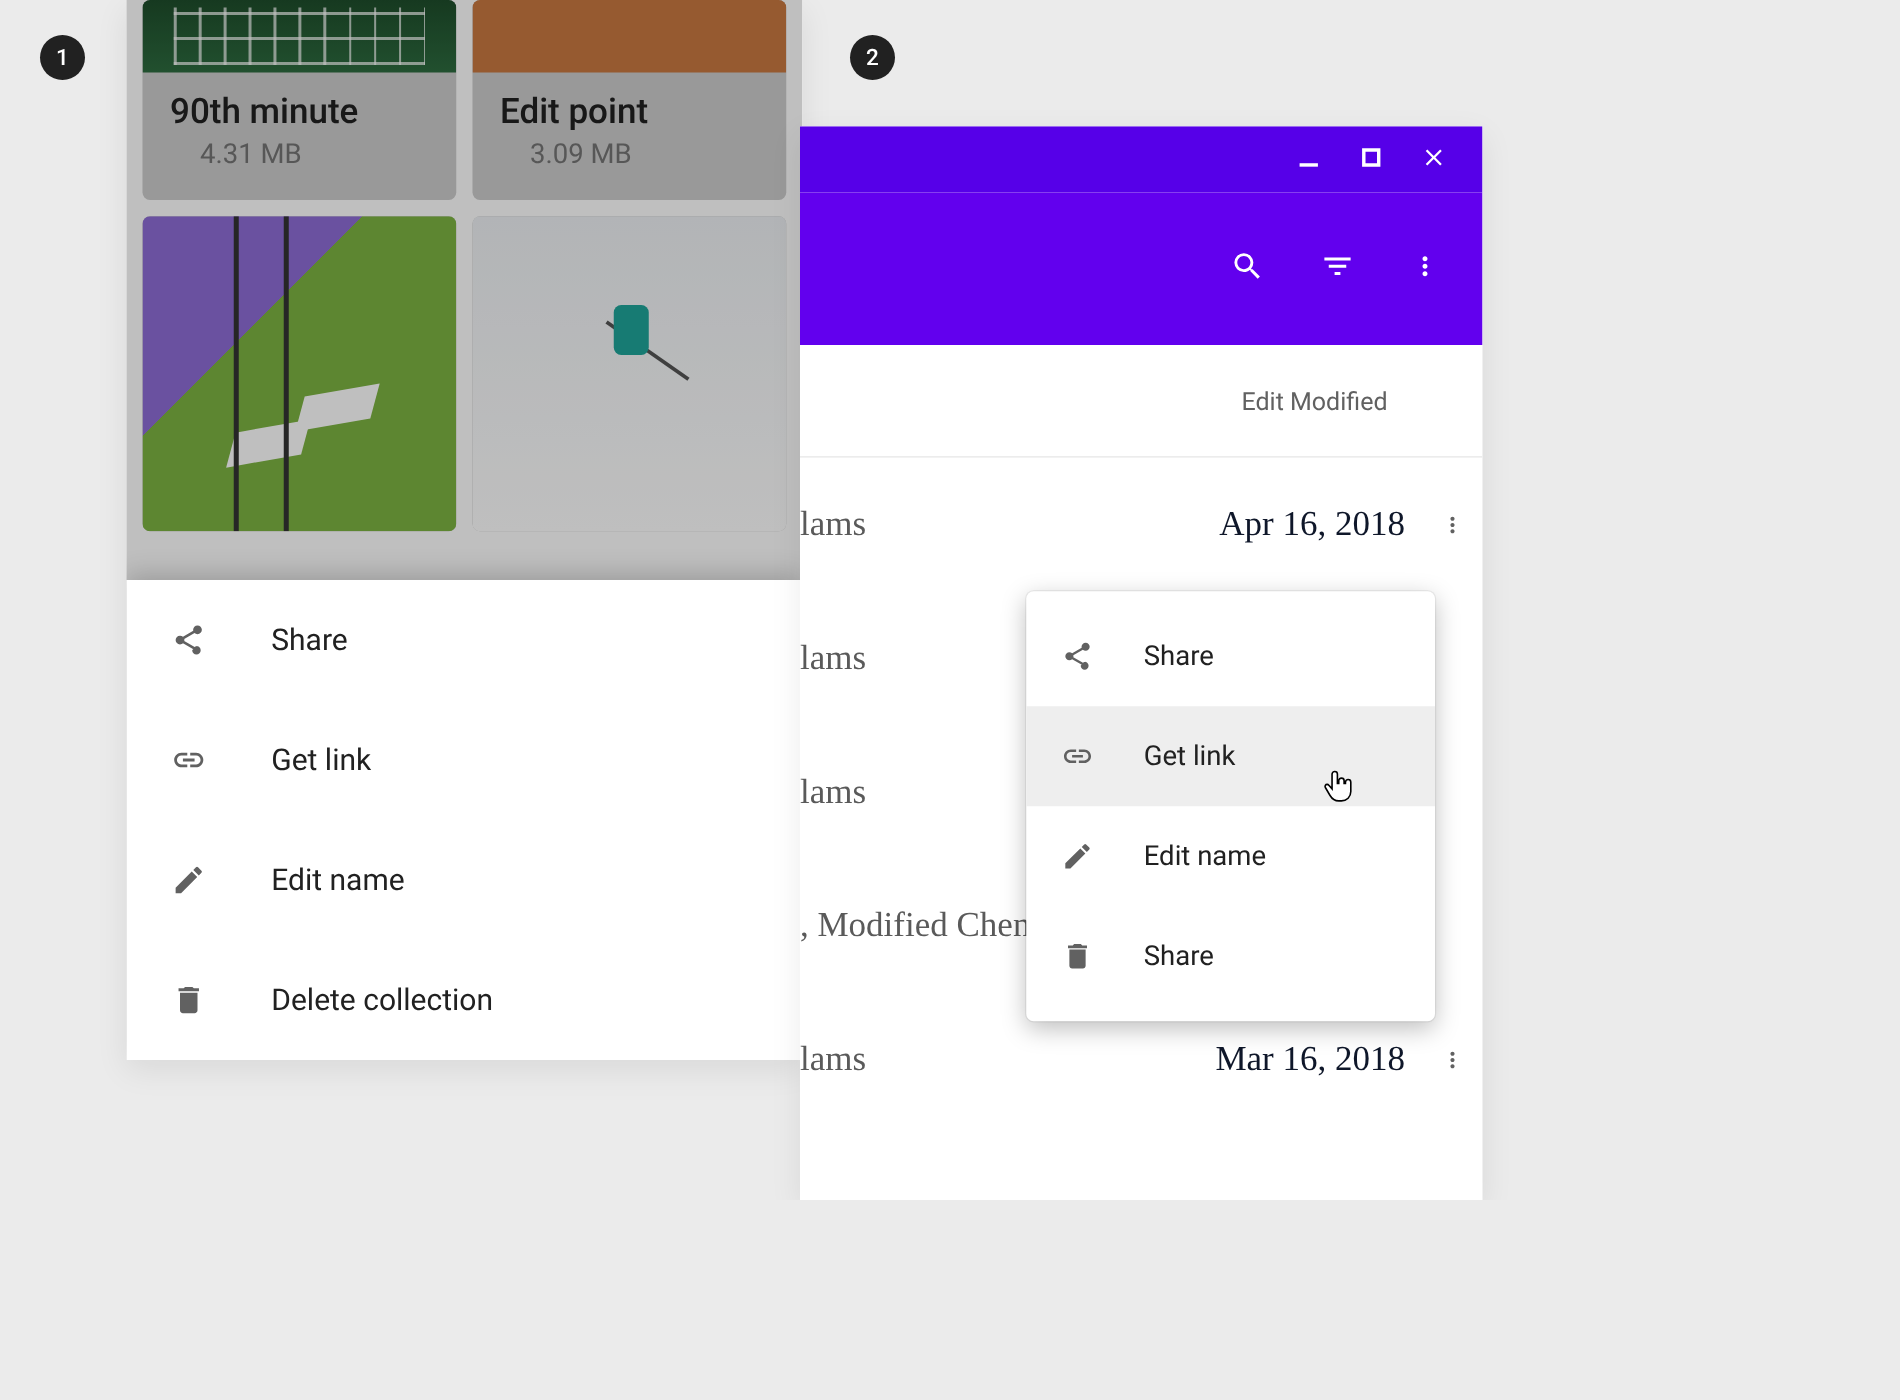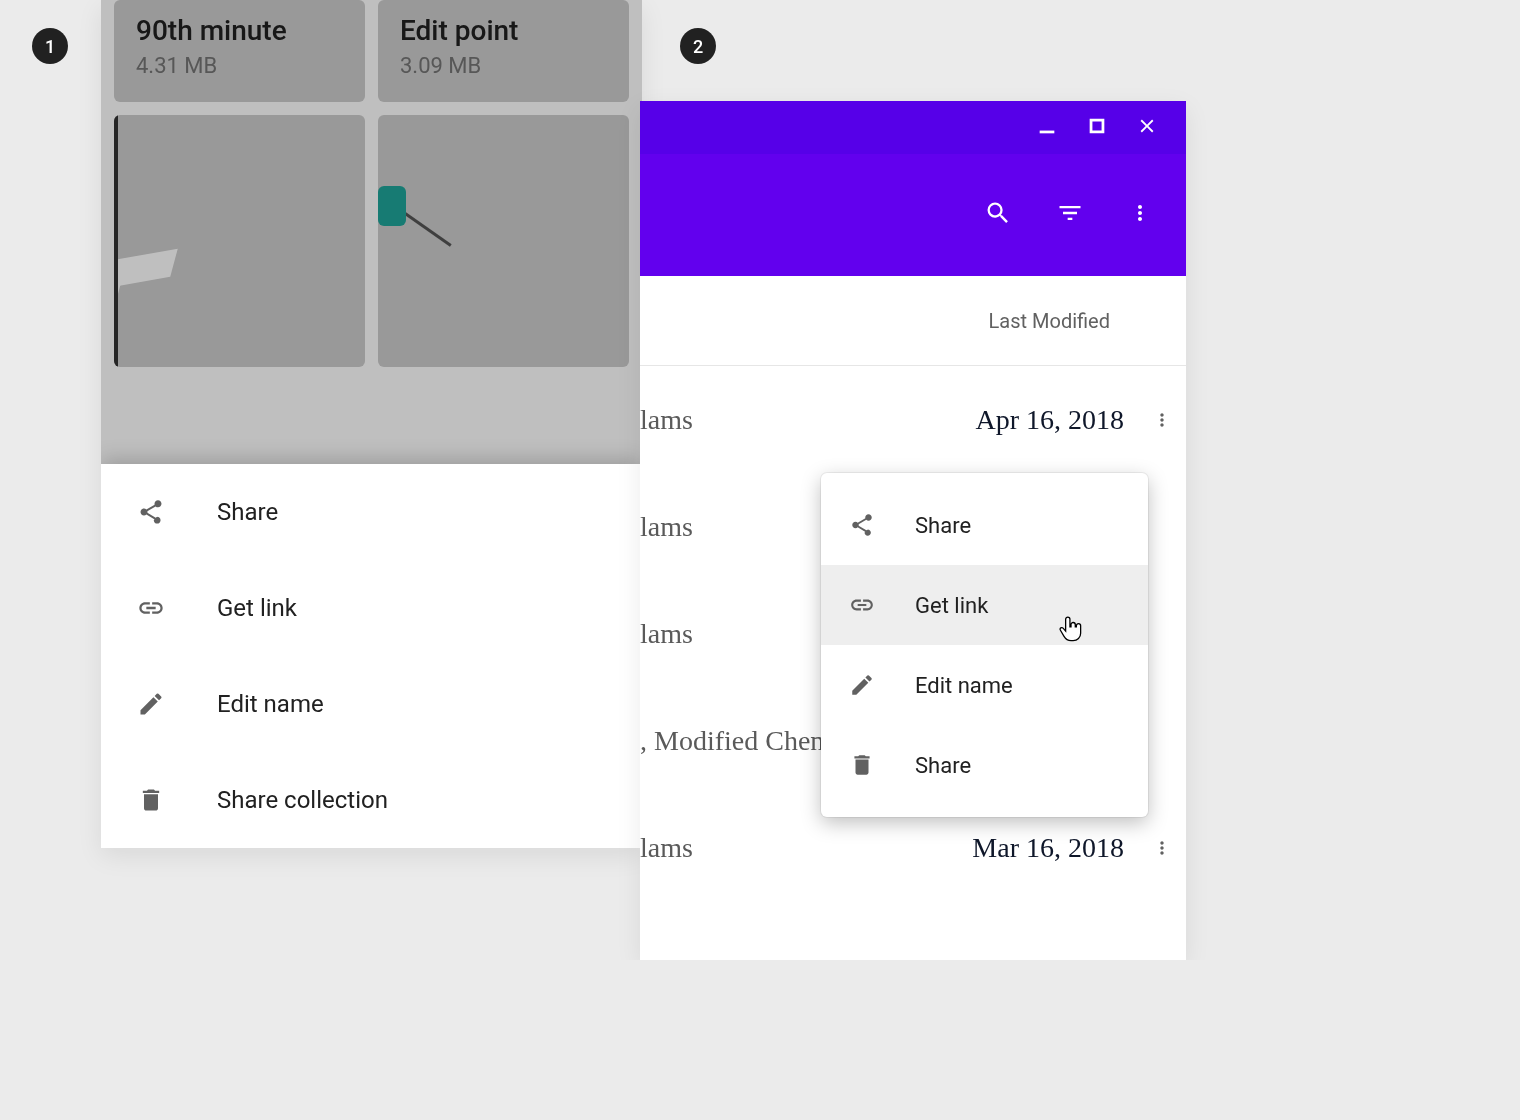--- a/index.html
+++ b/index.html
@@ -33,39 +33,40 @@
     padding: 0 13px;
     display: grid;
     grid-template-columns: 1fr 1fr;
     gap: 13px;
   }
   .card {
     background: #cccccc;
     border-radius: 6px;
     overflow: hidden;
     display: flex;
-    flex-direction: row;
+    flex-direction: column;
   }
   .card-img {
     height: 58px;
     position: relative;
   }
   .card-img.full { height: 252px; }
   .card-body {
     padding: 14px 22px 24px;
   }
   .card-title {
     font-size: 28px;
     font-weight: 500;
     color: #212121;
     margin-bottom: 6px;
   }
   .card-sub {
     font-size: 22px;
     color: #757575;
+    margin-left: 24px;
   }
   
   .img-net {
     background: linear-gradient(#1e4d2b,#2d6b3f);
     position: relative;
   }
   .img-net::before {
     content:"";
     position:absolute;
     left:10%; right:10%; top:10%; bottom:10%;
@@ -326,21 +327,21 @@
     <div class="sheet-item">
       <svg class="icon" viewBox="0 0 24 24">
           <use href="#i-edit"></use>
         </svg>
       <span>Edit name</span>
     </div>
     <div class="sheet-item">
       <svg class="icon" viewBox="0 0 24 24">
           <use href="#i-delete"></use>
         </svg>
-      <span>Share collection</span>
+      <span>Delete collection</span>
     </div>
   </div>
 </div>
 
 <div class="panel2">
   <div class="titlebar">
     <span><svg width="22" height="22" viewBox="0 0 24 24">
           <use href="#i-min"></use>
         </svg></span>
     <span><svg width="22" height="22" viewBox="0 0 24 24">
@@ -355,21 +356,21 @@
           <use href="#i-search"></use>
         </svg></span>
     <span><svg viewBox="0 0 24 24">
           <use href="#i-filter"></use>
         </svg></span>
     <span class="more-v"><svg viewBox="0 0 24 24">
           <use href="#i-morev"></use>
         </svg></span>
   </div>
   <div class="header-row">
-    <span>Last Modified</span>
+    <span>Edit Modified</span>
   </div>
   <div class="list">
     <div class="row">
       <span class="owner">lams</span>
       <span class="date">Apr 16, 2018</span>
       <span class="more">
           <svg viewBox="0 0 24 24">
             <use href="#i-morev"></use>
           </svg>
         </span>

